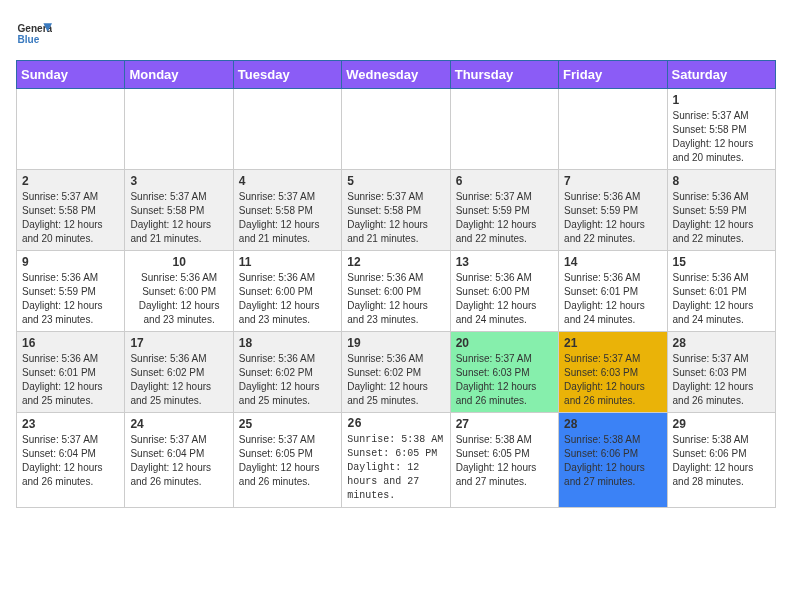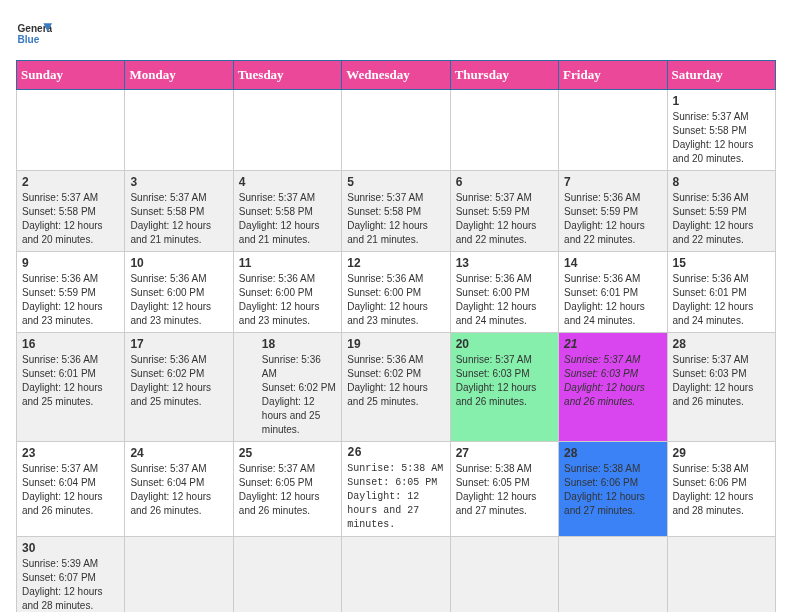--- a/index.html
+++ b/index.html
@@ -37,28 +37,27 @@
     .location-title {
       font-size: 15px;
       color: #444;
     }
     .calendar-table {
       width: 100%;
       border-collapse: collapse;
       border: 1px solid #ccc;
     }
     .calendar-table th {
-      background-color: #ec4899;
+      background-color: #8b5cf6;
       color: #fff;
       font-size: 13px;
       font-weight: bold;
       padding: 6px 4px;
       text-align: left;
       border: 1px solid #2e6aa8;
-      font-family: Liberation Serif, serif;
     }
     .calendar-table td {
       vertical-align: top;
       border: 1px solid #ccc;
       padding: 4px 5px;
       width: calc(100% / 7);
       min-height: 80px;
       font-size: 10.5px;
       color: #333;
       background: #fff;
@@ -172,21 +171,21 @@
 Daylight: 12 hours and 22 minutes.</div>
         </td>
       </tr>
       <tr>
         <td style="background: rgb(255, 255, 255);">
           <span class="day-number">9</span>
           <div class="cell-content" style="white-space: pre-line;">Sunrise: 5:36 AM
 Sunset: 5:59 PM
 Daylight: 12 hours and 23 minutes.</div>
         </td>
-        <td style="background: rgb(255, 255, 255);">
+        <td style="background: rgb(255, 255, 255); text-align: center;">
           <span class="day-number">10</span>
           <div class="cell-content" style="white-space: pre-line;">Sunrise: 5:36 AM
 Sunset: 6:00 PM
 Daylight: 12 hours and 23 minutes.</div>
         </td>
         <td style="background: rgb(255, 255, 255);">
           <span class="day-number">11</span>
           <div class="cell-content" style="white-space: pre-line;">Sunrise: 5:36 AM
 Sunset: 6:00 PM
 Daylight: 12 hours and 23 minutes.</div>
@@ -222,39 +221,39 @@
           <div class="cell-content" style="white-space: pre-line;">Sunrise: 5:36 AM
 Sunset: 6:01 PM
 Daylight: 12 hours and 25 minutes.</div>
         </td>
         <td style="background: rgb(240, 240, 240); margin-top: 32px;">
           <span class="day-number">17</span>
           <div class="cell-content" style="white-space: pre-line;">Sunrise: 5:36 AM
 Sunset: 6:02 PM
 Daylight: 12 hours and 25 minutes.</div>
         </td>
-        <td style="background: rgb(240, 240, 240); padding-left: 28px;">
+        <td style="background: rgb(240, 240, 240);">
           <span class="day-number">18</span>
           <div class="cell-content" style="white-space: pre-line;">Sunrise: 5:36 AM
 Sunset: 6:02 PM
 Daylight: 12 hours and 25 minutes.</div>
         </td>
         <td style="background: rgb(240, 240, 240);">
           <span class="day-number">19</span>
           <div class="cell-content" style="white-space: pre-line;">Sunrise: 5:36 AM
 Sunset: 6:02 PM
 Daylight: 12 hours and 25 minutes.</div>
         </td>
         <td style="background: #86efac;">
           <span class="day-number">20</span>
           <div class="cell-content" style="white-space: pre-line;">Sunrise: 5:37 AM
 Sunset: 6:03 PM
 Daylight: 12 hours and 26 minutes.</div>
         </td>
-        <td style="background: #d946ef; font-style: italic;">
+        <td style="background: #eab308;">
           <span class="day-number">21</span>
           <div class="cell-content" style="white-space: pre-line;">Sunrise: 5:37 AM
 Sunset: 6:03 PM
 Daylight: 12 hours and 26 minutes.</div>
         </td>
         <td style="background: rgb(240, 240, 240);">
           <span class="day-number">28</span>
           <div class="cell-content" style="white-space: pre-line;">Sunrise: 5:37 AM
 Sunset: 6:03 PM
 Daylight: 12 hours and 26 minutes.</div>
@@ -297,28 +296,14 @@
 Sunset: 6:06 PM
 Daylight: 12 hours and 27 minutes.</div>
         </td>
         <td style="background: rgb(255, 255, 255);">
           <span class="day-number">29</span>
           <div class="cell-content" style="white-space: pre-line;">Sunrise: 5:38 AM
 Sunset: 6:06 PM
 Daylight: 12 hours and 28 minutes.</div>
         </td>
       </tr>
-      <tr>
-        <td style="background: rgb(240, 240, 240);">
-          <span class="day-number">30</span>
-          <div class="cell-content" style="white-space: pre-line;">Sunrise: 5:39 AM
-Sunset: 6:07 PM
-Daylight: 12 hours and 28 minutes.</div>
-        </td>
-        <td class="empty-cell" style="background: rgb(240, 240, 240);"></td>
-        <td class="empty-cell" style="background: rgb(240, 240, 240);"></td>
-        <td class="empty-cell" style="background: rgb(240, 240, 240);"></td>
-        <td class="empty-cell" style="background: rgb(240, 240, 240);"></td>
-        <td class="empty-cell" style="background: rgb(240, 240, 240);"></td>
-        <td class="empty-cell" style="background: rgb(240, 240, 240);"></td>
-      </tr>
     </tbody>
 </table>
 
 </body></html>

